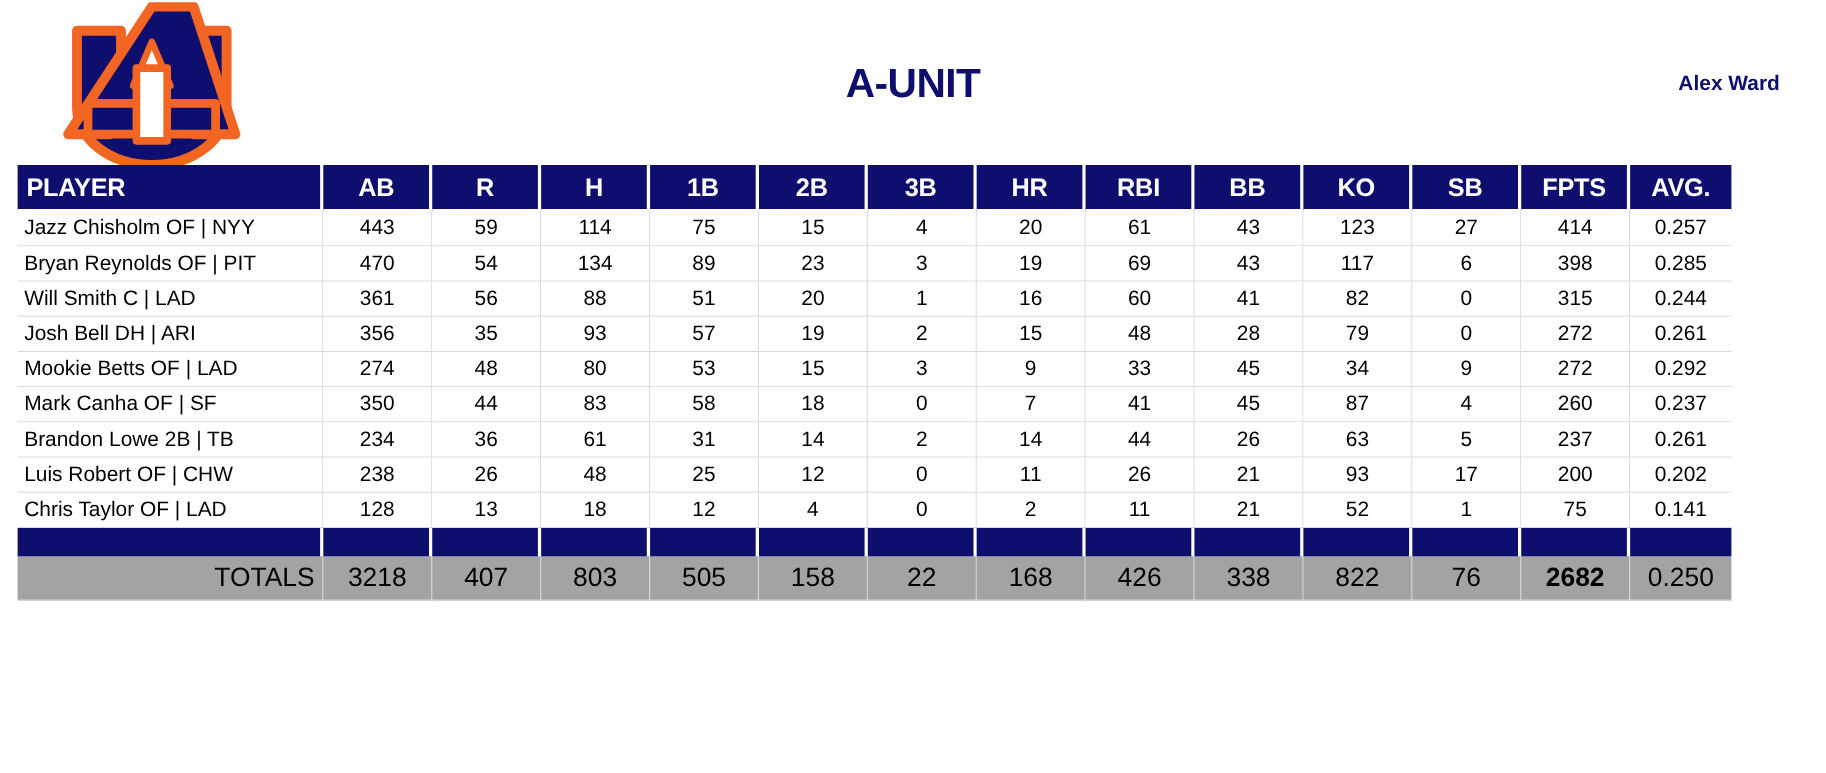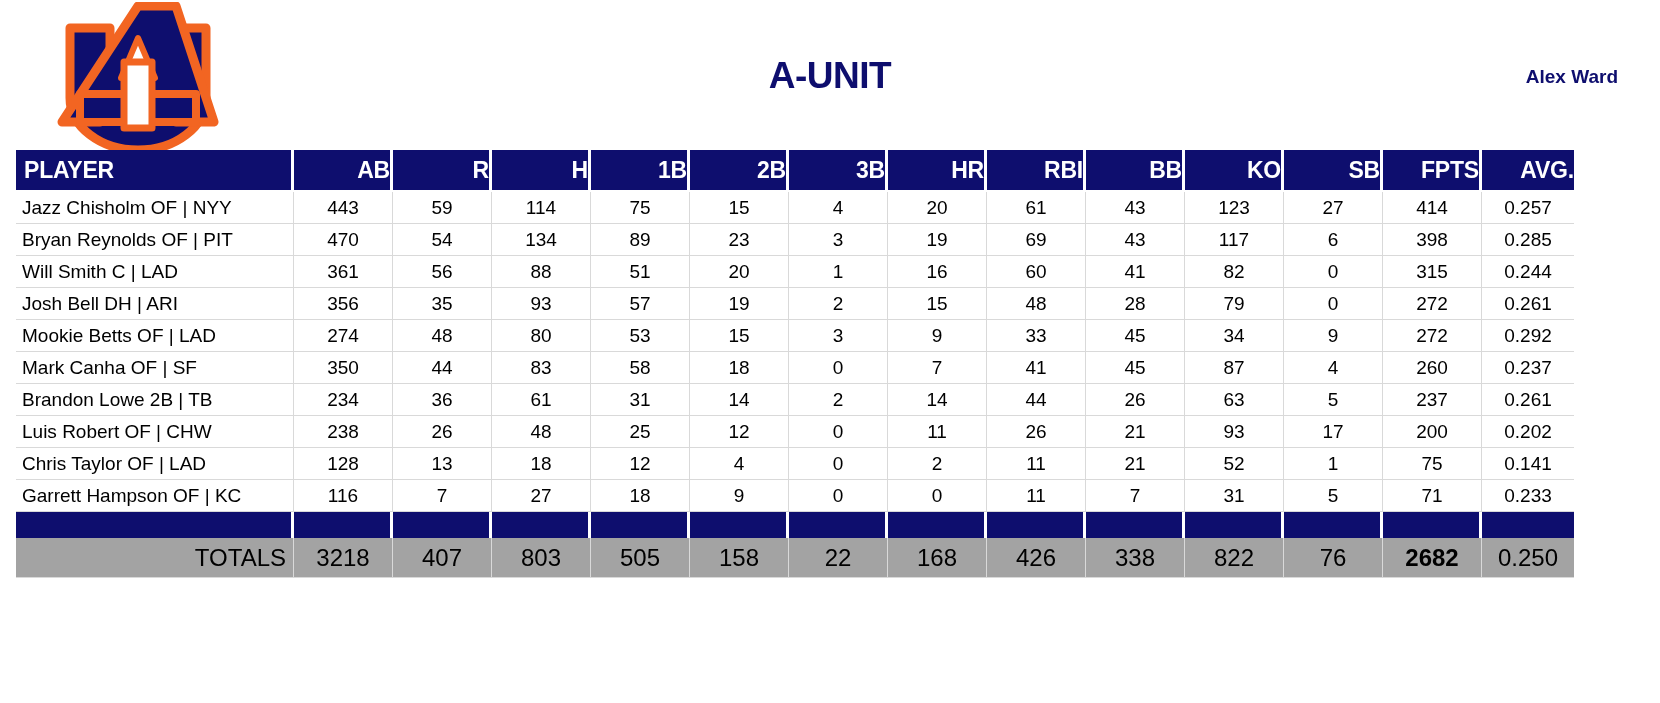--- a/index.html
+++ b/index.html
@@ -84,21 +84,21 @@
   col.c-fpts   { width: 99px;  }
   col.c-avg    { width: 92px;  }
 
   thead th {
     background: #0e0e6e;
     color: #ffffff;
     font-size: 23px;
     font-weight: bold;
     height: 40px;
     padding: 0;
-    text-align: right;
+    text-align: center;
     border-right: 3px solid #ffffff;
     border-bottom: 2px solid #ffffff;
     vertical-align: middle;
     letter-spacing: -0.2px;
   }
   thead th.th-player {
     text-align: left;
     padding-left: 8px;
     font-size: 23px;
   }
@@ -352,36 +352,20 @@
             <td>12</td>
             <td>4</td>
             <td>0</td>
             <td>2</td>
             <td>11</td>
             <td>21</td>
             <td>52</td>
             <td>1</td>
             <td>75</td>
             <td>0.141</td>
-          </tr>
-          <tr>
-            <td class="td-player">Garrett Hampson OF | KC</td>
-            <td>116</td>
-            <td>7</td>
-            <td>27</td>
-            <td>18</td>
-            <td>9</td>
-            <td>0</td>
-            <td>0</td>
-            <td>11</td>
-            <td>7</td>
-            <td>31</td>
-            <td>5</td>
-            <td>71</td>
-            <td>0.233</td>
           </tr>
         </tbody>
 
       <tbody>
         <tr class="spacer">
           <td></td>
           <td></td>
           <td></td>
           <td></td>
           <td></td>

